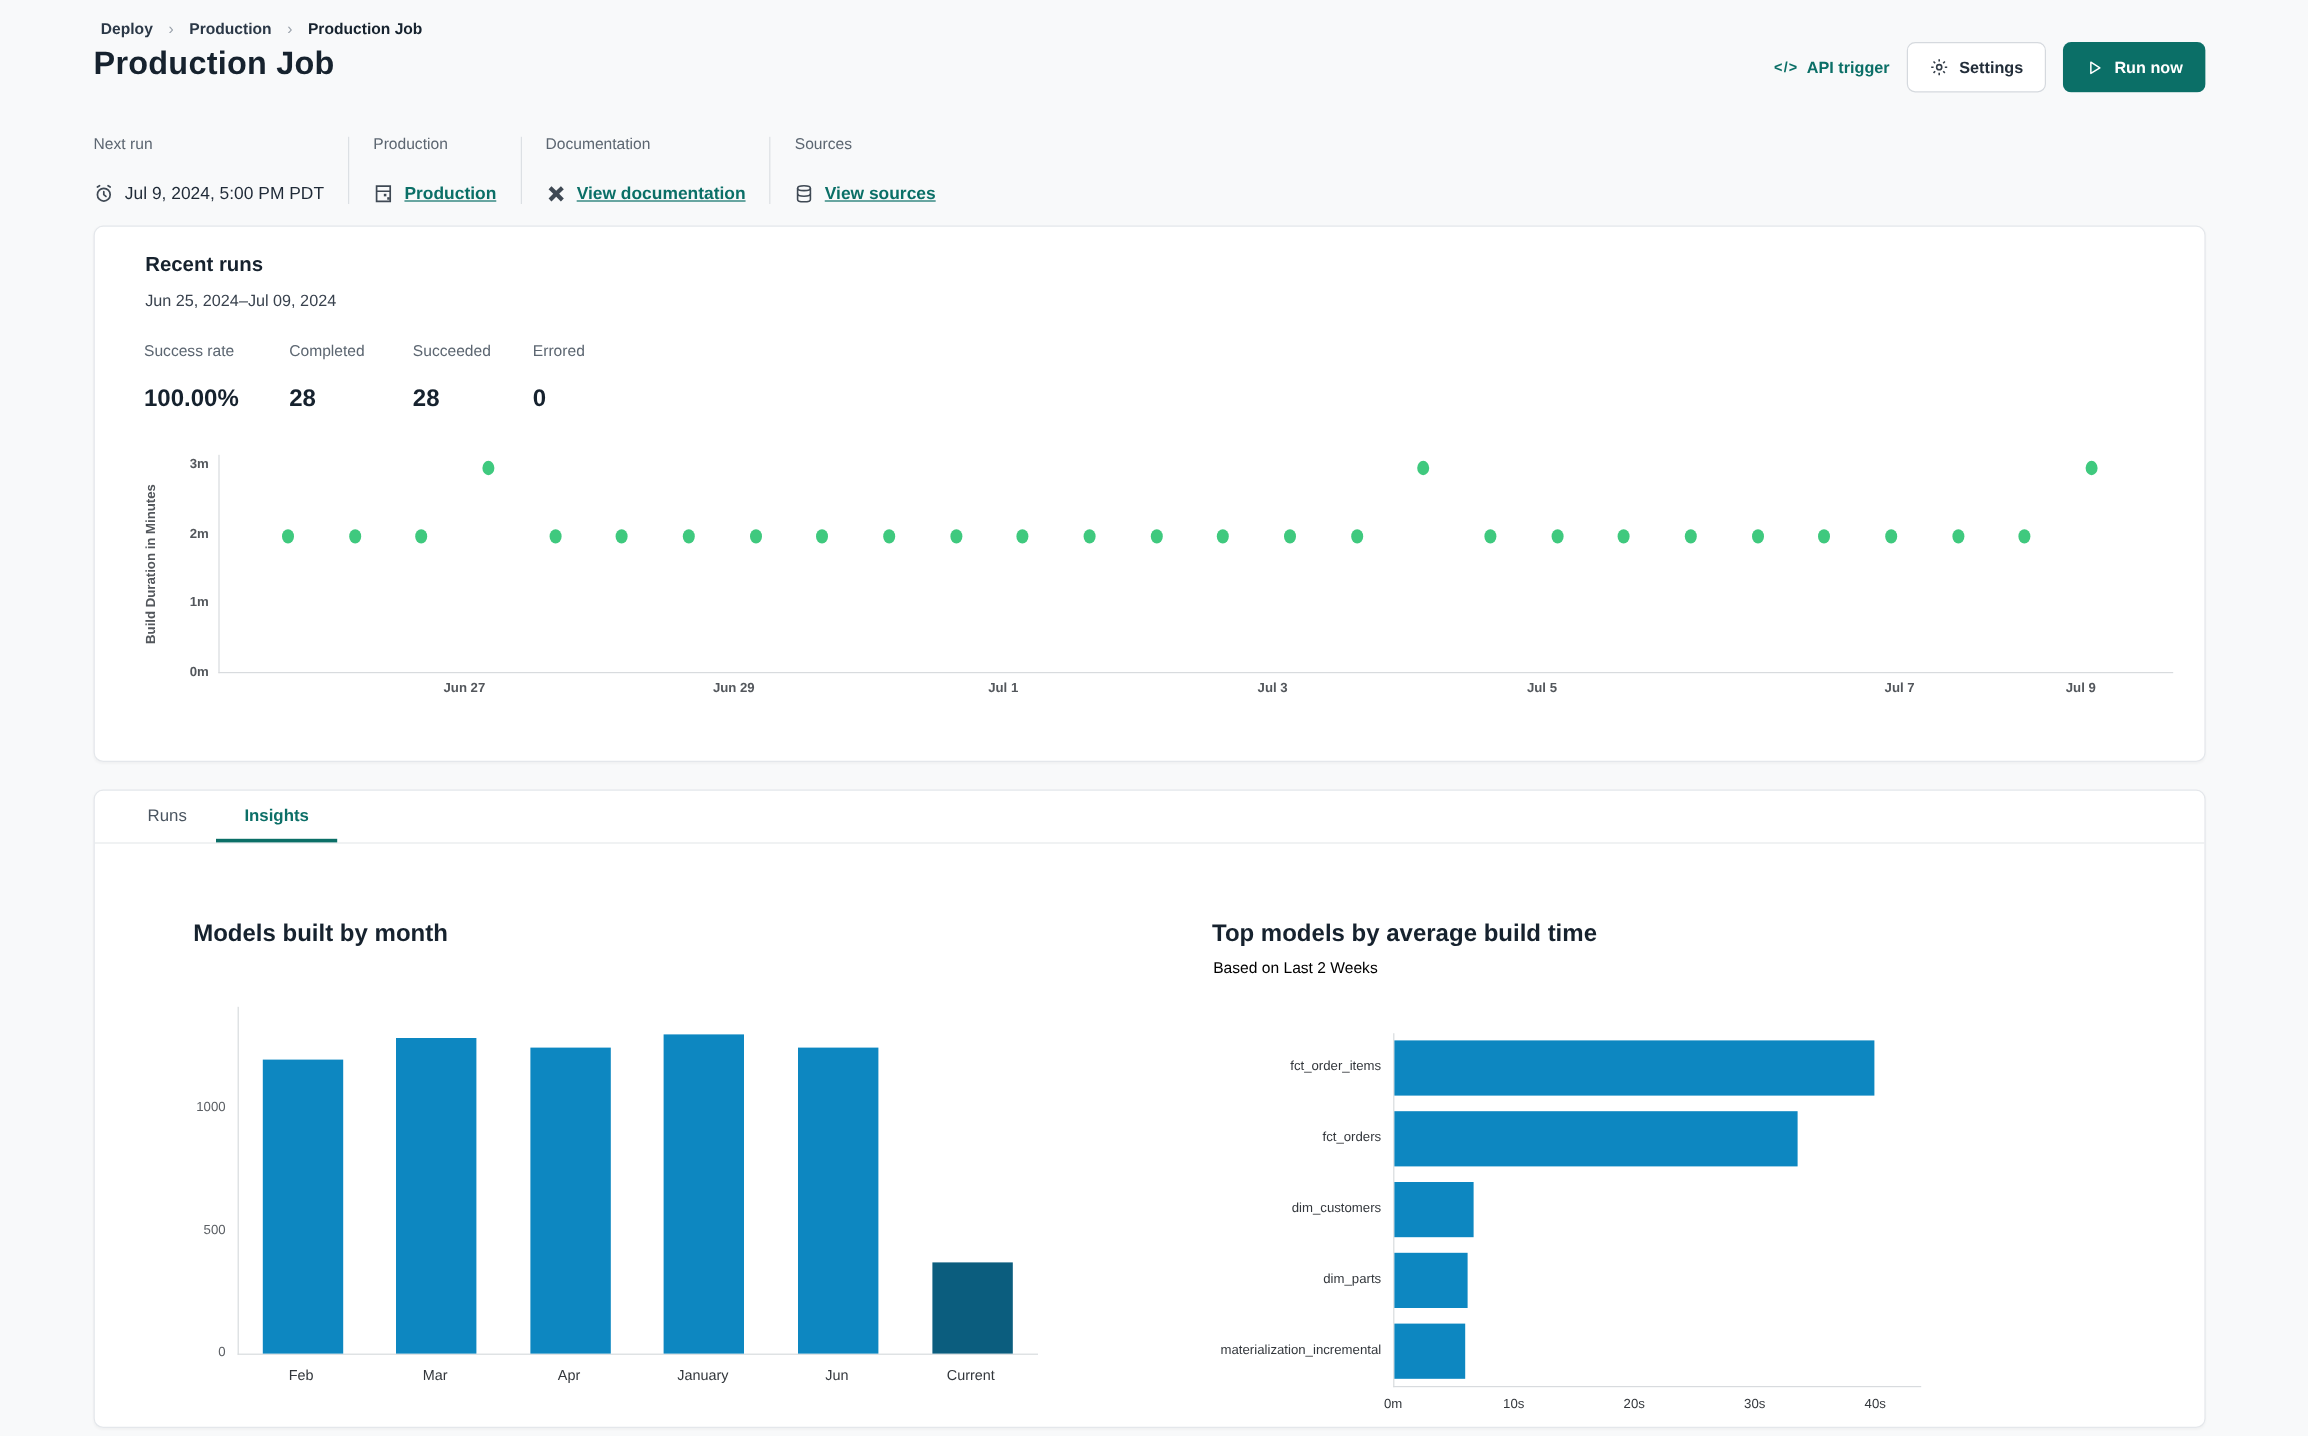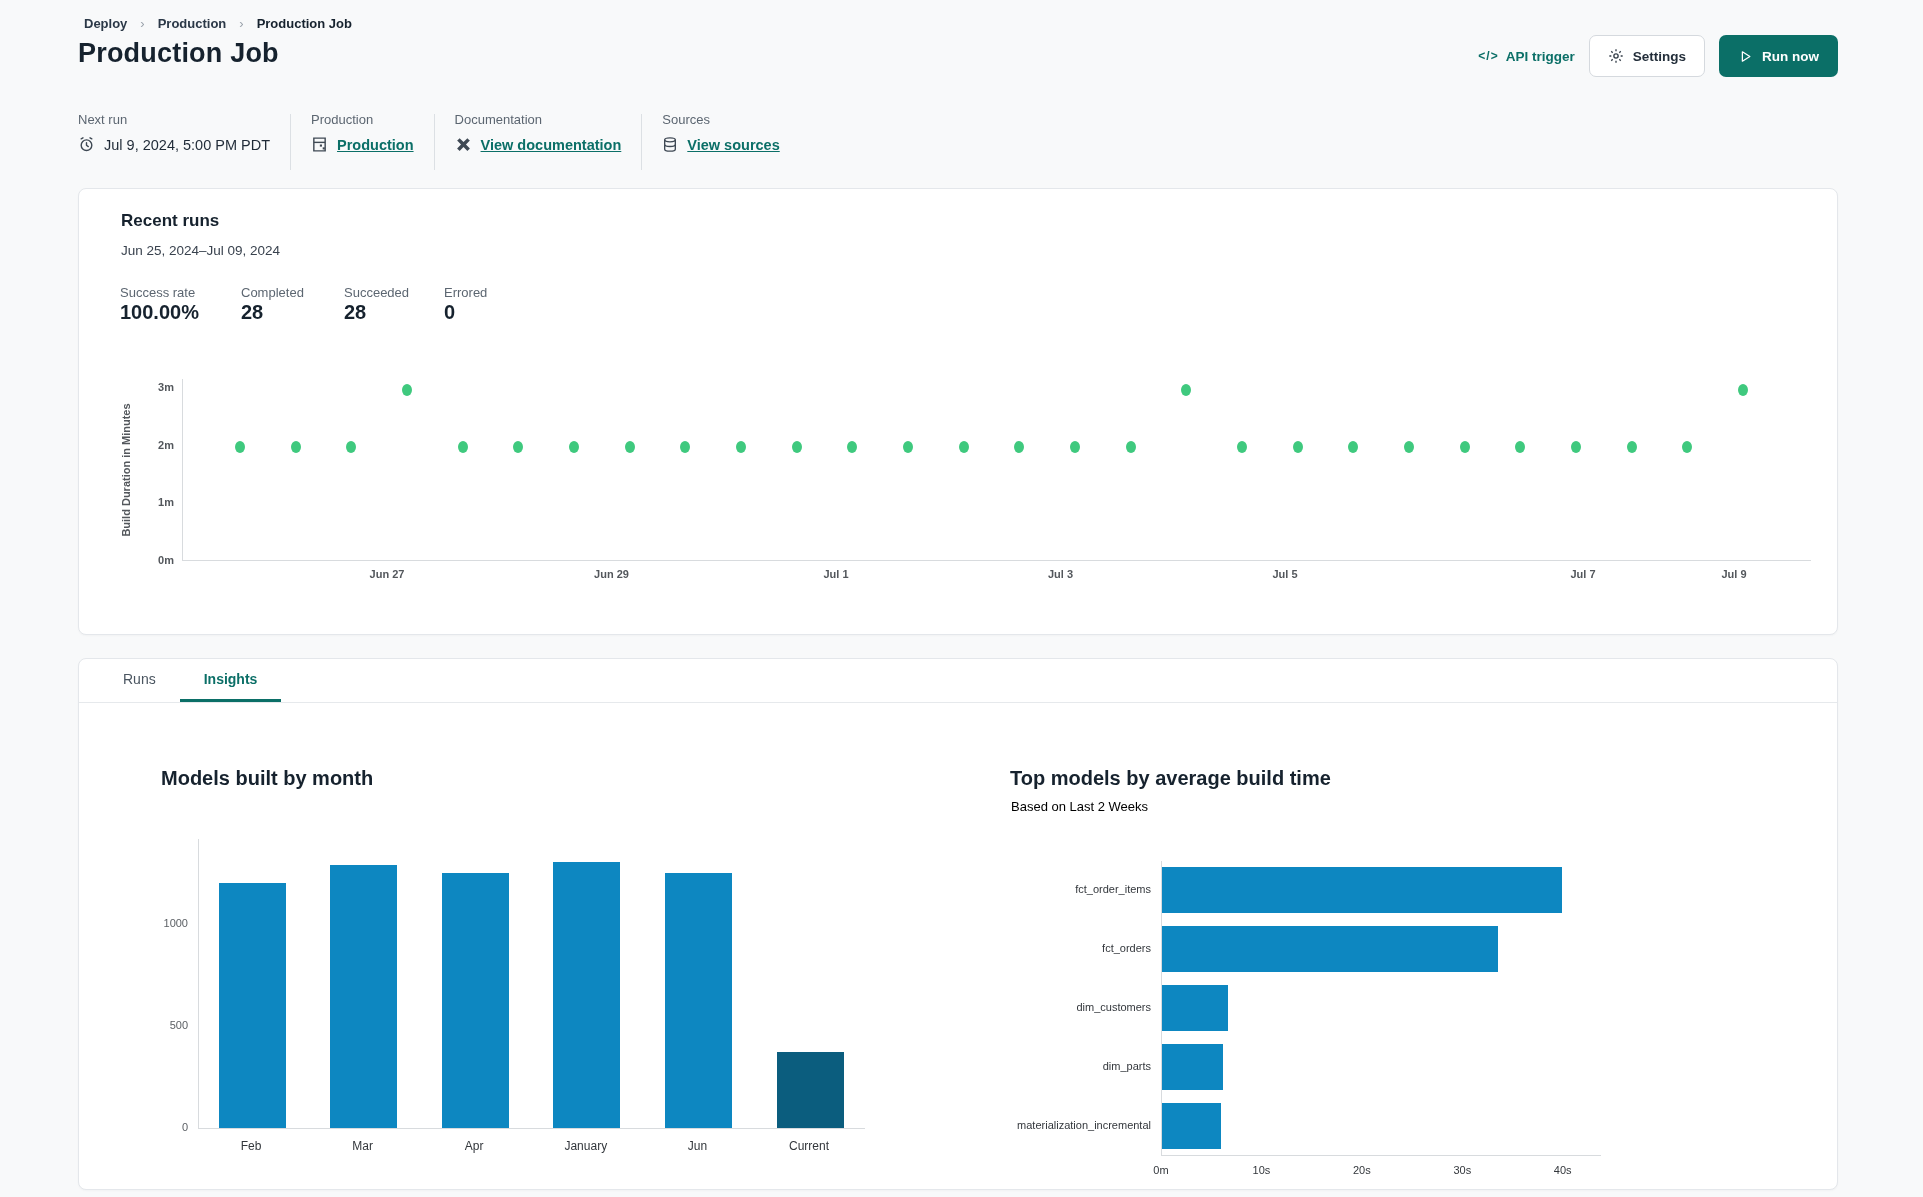--- a/index.html
+++ b/index.html
@@ -19,35 +19,35 @@
   .actions { position:absolute; right:85px; top:35px; display:flex; align-items:center; gap:14px; }
   .api-trigger { display:flex; align-items:center; gap:7px; color:#0b6f67; font-size:13.5px; font-weight:600; cursor:pointer; }
   .api-trigger .code-glyph { font-weight:700; font-size:12px; letter-spacing:1px; }
   .btn { display:flex; align-items:center; gap:9px; height:42px; padding:0 18px; border-radius:7px;
          font-size:13.5px; font-weight:600; cursor:pointer; border:1px solid transparent; }
   .btn-settings { background:#ffffff; border-color:#d5d9de; color:#232e3a; }
   .btn-run { background:#0b6f67; color:#ffffff; }
 
   
   .info-row { position:absolute; left:78px; top:112px; display:flex; align-items:flex-start; }
-  .info-item { display:flex; flex-direction:column; gap:9px; }
+  .info-item { display:flex; flex-direction:column; gap:26px; }
   .info-label { font-size:13px; color:#5c6671; }
   .info-value { display:flex; align-items:center; gap:9px; font-size:14.5px; color:#1f2a37; font-weight:500; }
   .info-link { color:#0b6f67; font-weight:600; text-decoration:underline; cursor:pointer; }
   .info-divider { width:1px; align-self:stretch; background:#dce0e4; margin:2px 20px 0 20px; min-height:56px; }
   .ic { color:#3f4954; display:inline-flex; }
 
   
   .card { position:absolute; background:#ffffff; border:1px solid #e4e7eb; border-radius:8px; box-shadow:0 1px 2px rgba(16,24,40,.03); }
   .card-recent { left:78px; top:188px; width:1760px; height:447px; }
   .card-tabs   { left:78px; top:658px; width:1760px; height:532px; }
 
   .rr-title { position:absolute; left:42px; top:22px; font-size:17px; font-weight:700; color:#16222e; }
   .rr-date  { position:absolute; left:42px; top:54px; font-size:13.5px; color:#39424e; }
-  .stat { position:absolute; top:96px; display:flex; flex-direction:column; gap:1px; }
+  .stat { position:absolute; top:96px; display:flex; flex-direction:column; gap:21px; }
   .stat-label { font-size:13px; color:#5c6671; }
   .stat-value { font-size:20px; font-weight:700; color:#16222e; }
 
   
   .scatter-plot { position:absolute; left:103px; top:190px; width:1629px; height:182px;
                   border-left:1px solid #d8dbde; border-bottom:1px solid #d8dbde; }
   .scatter-ylabel { position:absolute; left:47px; top:281px; transform:translate(-50%,-50%) rotate(-90deg);
                     white-space:nowrap; font-size:11px; font-weight:700; color:#53575c; }
   .ytick { position:absolute; left:40px; width:55px; text-align:right; font-size:11px; font-weight:700; color:#53575c; }
   .xtick { position:absolute; transform:translateX(-50%); font-size:11px; font-weight:700; color:#53575c; white-space:nowrap; }

